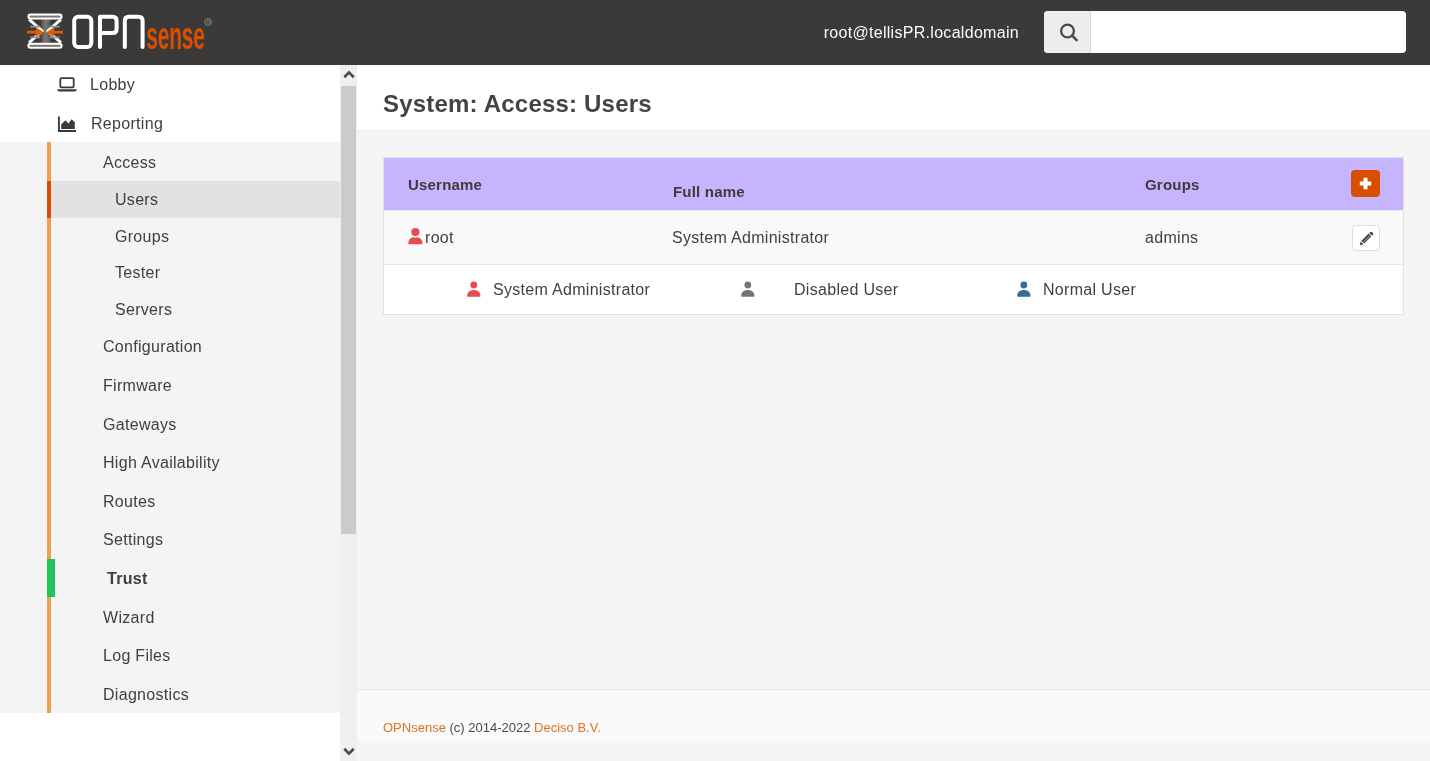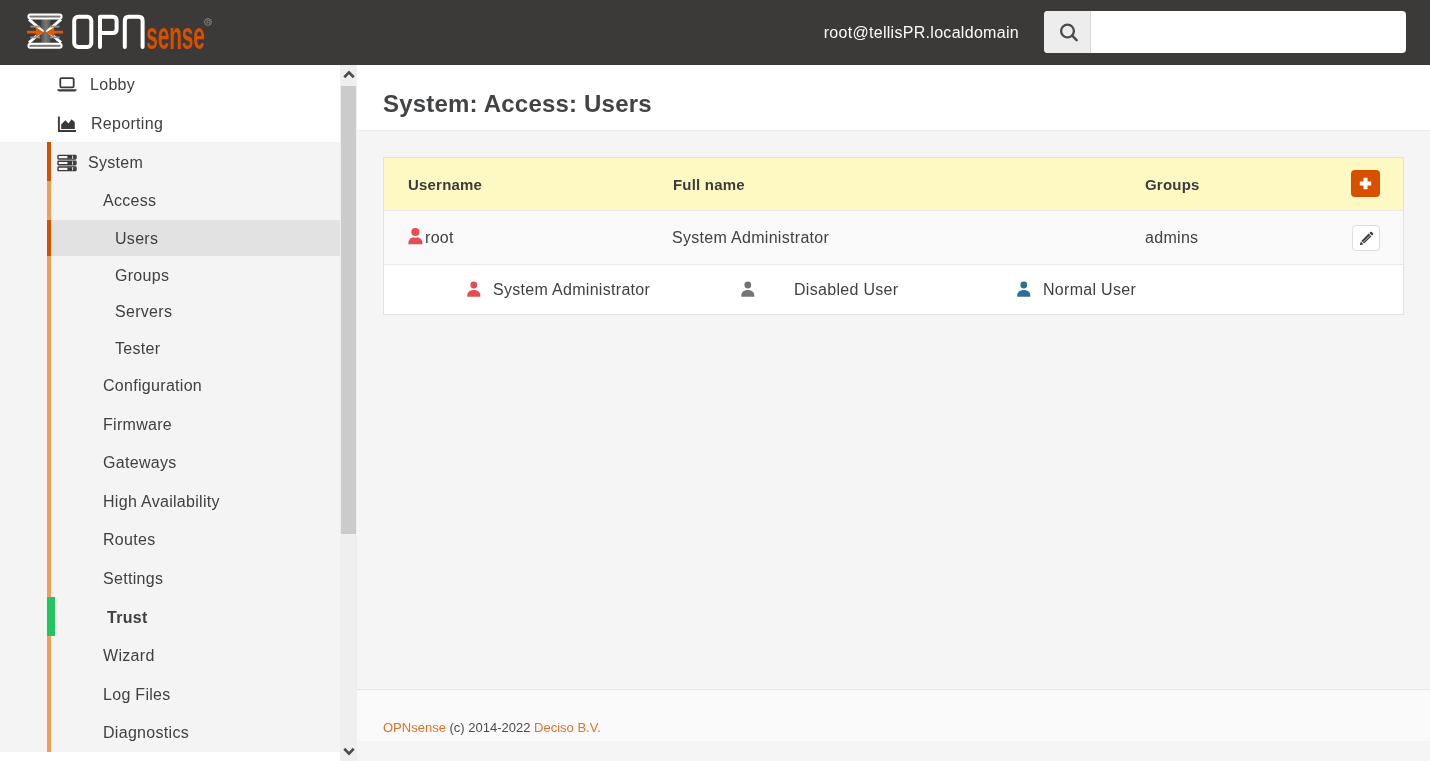--- a/index.html
+++ b/index.html
@@ -24,21 +24,21 @@
 
 #sbar { position:absolute; left:340px; top:65px; width:17px; height:696px; background:#efefef; }
 #sbar .thumb { position:absolute; left:1px; top:21px; width:15px; height:448px; background:#cbcbcb; }
 #sbar .chev { position:absolute; left:3.5px; }
 
 
 #main { position:absolute; left:357px; top:65px; width:1073px; height:696px; background:#f5f5f5; }
 #hband { position:absolute; left:0; top:0; width:1073px; height:66px; background:#fff; border-bottom:1px solid #ececec; }
 #hband h1 { position:absolute; left:26px; top:39px; transform:translateY(-50%); font-size:24px; color:#414345; font-weight:bold; white-space:nowrap; letter-spacing:0.2px; }
 
-#panel { position:absolute; left:26px; top:92px; width:1021px; height:158px; background:#fef9c3; border:1px solid #e2e2e2; }
+#panel { position:absolute; left:26px; top:92px; width:1021px; height:158px; background:#c4b5fd; border:1px solid #e2e2e2; }
 .hdrow { position:absolute; left:0; top:0; width:1019px; height:52px; }
 .hdrow b { font-size:15px; color:#3c3c3c; letter-spacing:0.2px; }
 #row1 { position:absolute; left:0; top:52px; width:1019px; height:55px; background:#f9f9f9; border-top:1px solid #eaeaea; border-bottom:1px solid #eaeaea; font-size:16px; letter-spacing:0.3px; color:#414141; }
 #row2 { position:absolute; left:0; top:107px; width:1019px; height:49px; background:#fff; font-size:16px; letter-spacing:0.3px; color:#414141; }
 .cc { position:absolute; top:50%; transform:translateY(-50%); white-space:nowrap; }
 
 #addbtn { position:absolute; left:967px; top:12px; width:29px; height:27px; background:#d94f00; border-radius:4px; }
 #editbtn { position:absolute; left:968px; top:14px; width:28px; height:26px; background:#fff; border:1px solid #dedede; border-radius:4px; }
 
 #footer { position:absolute; left:0; top:624px; width:1073px; height:52px; background:#fafafa; border-top:1px solid #e7e7e7; }
@@ -118,42 +118,20 @@
   <div class="mi" style="height:38.7px;">
       <span class="lic">
         <svg width="20" height="20" viewBox="0 0 20 20">
           <path d="M1.9,2.5 V17 H19" fill="none" stroke="#3a3a3a" stroke-width="1.9"></path>
           <path d="M4.2,15 V10.5 L8.3,6.3 L11.5,9.4 L14.6,5.2 L17.8,8.2 V15 Z" fill="#3a3a3a"></path>
         </svg>
       </span>
       <span class="txt" style="left:44px;">Reporting</span>
     </div>
   <div id="sysgroup">
-    <div class="mi" style="height:38.7px; border-left:4px solid #d94f00;">
-        <span class="lic" style="left:6px;">
-          <svg width="20" height="20" viewBox="0 0 20 20">
-            <g fill="none" stroke="#3a3a3a" stroke-width="1.4">
-              <rect x="1" y="2.4" width="18" height="3.6" rx="0.7"></rect>
-              <rect x="1" y="8.2" width="18" height="3.6" rx="0.7"></rect>
-              <rect x="1" y="14" width="18" height="3.6" rx="0.7"></rect>
-            </g>
-            <g fill="#3a3a3a">
-              <rect x="10.4" y="2.8" width="8.2" height="2.8"></rect>
-              <rect x="10.4" y="8.6" width="8.2" height="2.8"></rect>
-              <rect x="10.4" y="14.4" width="8.2" height="2.8"></rect>
-            </g>
-            <g stroke="#f4f4f4" stroke-width="0.9">
-              <line x1="15.6" y1="2.6" x2="15.6" y2="5.8"></line>
-              <line x1="15.6" y1="8.4" x2="15.6" y2="11.6"></line>
-              <line x1="15.6" y1="14.2" x2="15.6" y2="17.4"></line>
-            </g>
-          </svg>
-        </span>
-        <span class="txt" style="left:37px;">System</span>
-      </div>
     <div class="mi" style="height:38.7px; border-left:4px solid #efa055;">
         <span class="txt" style="left:52px;">Access</span>
         <span class="ric">
           <svg width="20" height="20" viewBox="0 0 20 20">
             <g fill="#3a3a3a">
               <circle cx="4.6" cy="6.1" r="2.6"></circle>
               <path d="M0.2,13.8 q0,-4 4,-4 q1.6,0 2.6,0.8 l-1.5,3.2 z"></path>
               <circle cx="15.4" cy="6.1" r="2.6"></circle>
               <path d="M19.8,13.8 q0,-4 -4,-4 q-1.6,0 -2.6,0.8 l1.5,3.2 z"></path>
             </g>
@@ -164,24 +142,24 @@
           </svg>
         </span>
       </div>
     <div class="mi" style="height:36.5px; border-left:4px solid #d94f00; background:#e2e2e2;">
         <span class="txt" style="left:64px;">Users</span>
       </div>
     <div class="mi" style="height:36.5px; border-left:4px solid #efa055;">
         <span class="txt" style="left:64px;">Groups</span>
       </div>
     <div class="mi" style="height:36.5px; border-left:4px solid #efa055;">
+        <span class="txt" style="left:64px;">Tester</span>
+      </div>
+    <div class="mi" style="height:36.5px; border-left:4px solid #efa055;">
         <span class="txt" style="left:64px;">Servers</span>
-      </div>
-    <div class="mi" style="height:36.5px; border-left:4px solid #efa055;">
-        <span class="txt" style="left:64px;">Tester</span>
       </div>
     <div class="mi" style="height:38.6px; border-left:4px solid #efa055;">
         <span class="txt" style="left:52px;">Configuration</span>
         <span class="ric">
           <svg width="20" height="20" viewBox="0 0 20 20">
             <path d="M3.6,14 a7.2,7.2 0 1 0 -0.5,-6.5" fill="none" stroke="#3a3a3a" stroke-width="2.1"></path>
             <path d="M0.2,3.4 l0.5,6.8 6.2,-2.9 z" fill="#3a3a3a"></path>
             <path d="M10.4,5.2 v5.2 l3.7,2.3" fill="none" stroke="#3a3a3a" stroke-width="1.9"></path>
           </svg>
         </span>
@@ -324,21 +302,21 @@
     </svg>
 </div>
 
 <div id="main">
   <div id="hband">
       <h1>System: Access: Users</h1>
     </div>
   <div id="panel">
     <div class="hdrow">
       <b class="cc" style="left:24px;">Username</b>
-      <b class="cc" style="left:289px;">Full name</b>
+      <b class="cc" style="left:289px;margin-top:7px;">Full name</b>
       <b class="cc" style="left:761px;">Groups</b>
       <div id="addbtn">
           <svg class="abs" style="left:8px; top:7px;" width="13" height="13" viewBox="0 0 13 13">
             <path d="M6.5,0.8 V12.2 M0.8,6.5 H12.2" stroke="#fff" stroke-width="4"></path>
           </svg>
         </div>
     </div>
     <div id="row1">
       <span class="cc" style="left:24px; height:17px; top:calc(50% - 2px);">
           <svg width="15" height="17" viewBox="0 0 15 17" style="display:block;">

